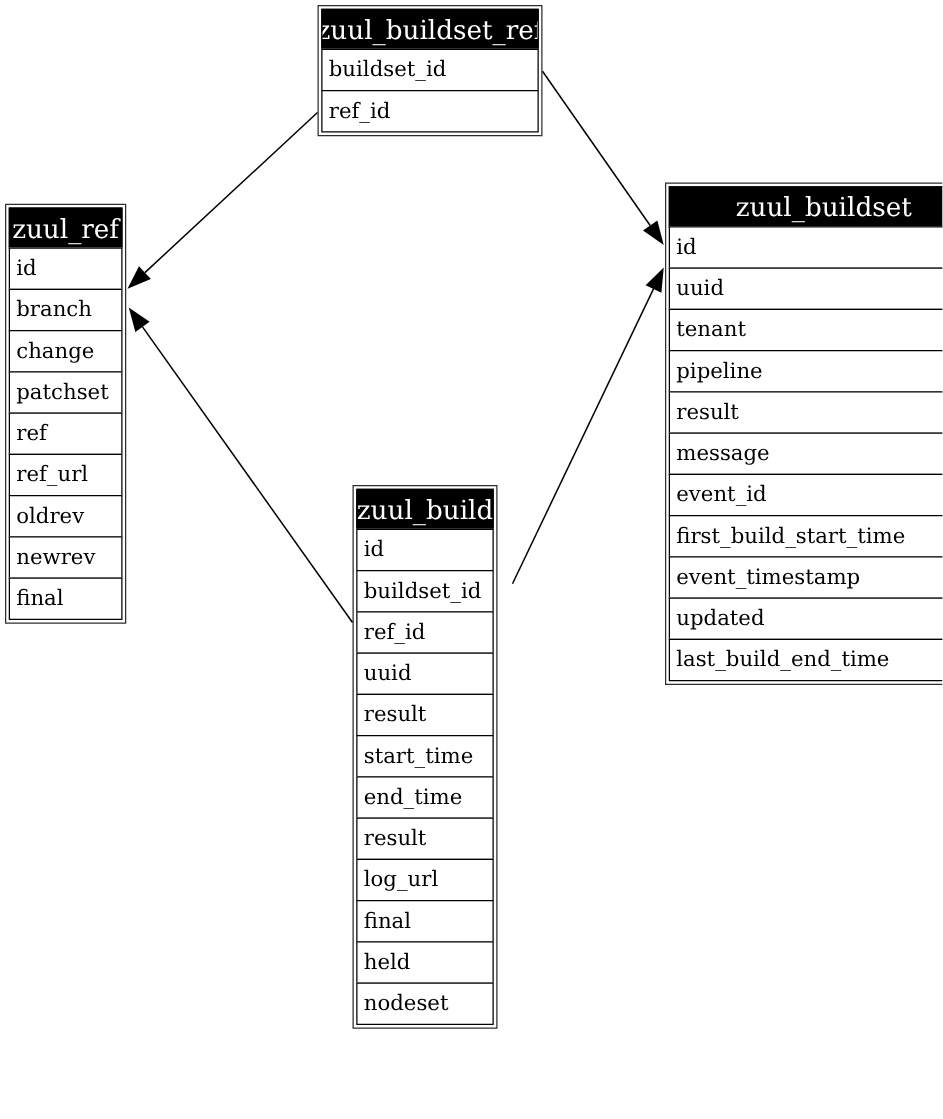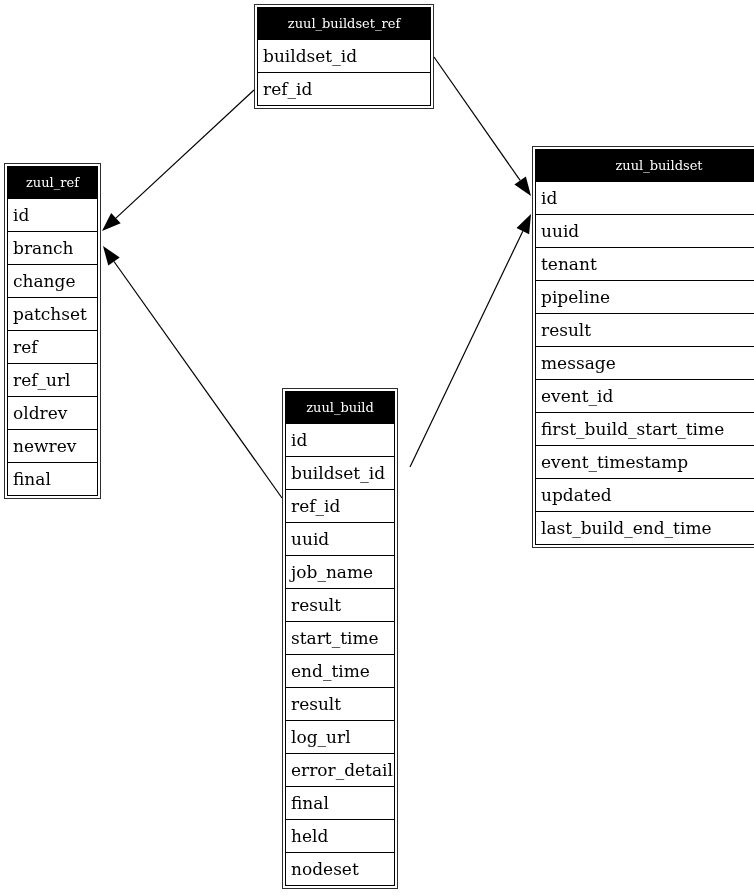--- a/index.html
+++ b/index.html
@@ -16,21 +16,21 @@
     border:1px solid #2e2e2e;
     padding:2px;
     box-sizing:border-box;
   }
   .t-header{
     background:#000000;
     color:#ffffff;
     border:1px solid #000000;
     height:31px;
     display:flex;align-items:center;justify-content:center;
-    font-size:13px;
+    font-size:21px;
     white-space:nowrap;overflow:hidden;
   }
   .t-row{
     border:1px solid #000000;
     margin-top:-1px;
     height:32px;
     display:flex;align-items:center;
     padding-left:5px;
     font-size:17px;
     color:#000000;
@@ -91,27 +91,25 @@
       </div>
   </div>
 
   <div class="tbl" id="t-build">
     <div class="t-header">zuul_build</div>
     <div class="t-rows">
         <div class="t-row">id</div>
         <div class="t-row">buildset_id</div>
         <div class="t-row">ref_id</div>
         <div class="t-row">uuid</div>
-        <div class="t-row">job_name</div>
         <div class="t-row">result</div>
         <div class="t-row">start_time</div>
         <div class="t-row">end_time</div>
         <div class="t-row">result</div>
         <div class="t-row">log_url</div>
-        <div class="t-row">error_detail</div>
         <div class="t-row">final</div>
         <div class="t-row">held</div>
         <div class="t-row">nodeset</div>
       </div>
   </div>
 
   <svg id="edges" viewBox="0 0 754 895" xmlns="http://www.w3.org/2000/svg">
       <line x1="254" y1="90" x2="115.92960249803166" y2="218.0784608406417" stroke="#000000" stroke-width="1.2"></line>
       <polygon points="102,231 111.1690354393207,212.94650202557742 120.69016955674262,223.21041965570598" fill="#000000"></polygon>
       <line x1="434" y1="57" x2="520.1267963504176" y2="180.4188112650315" stroke="#000000" stroke-width="1.2"></line>

